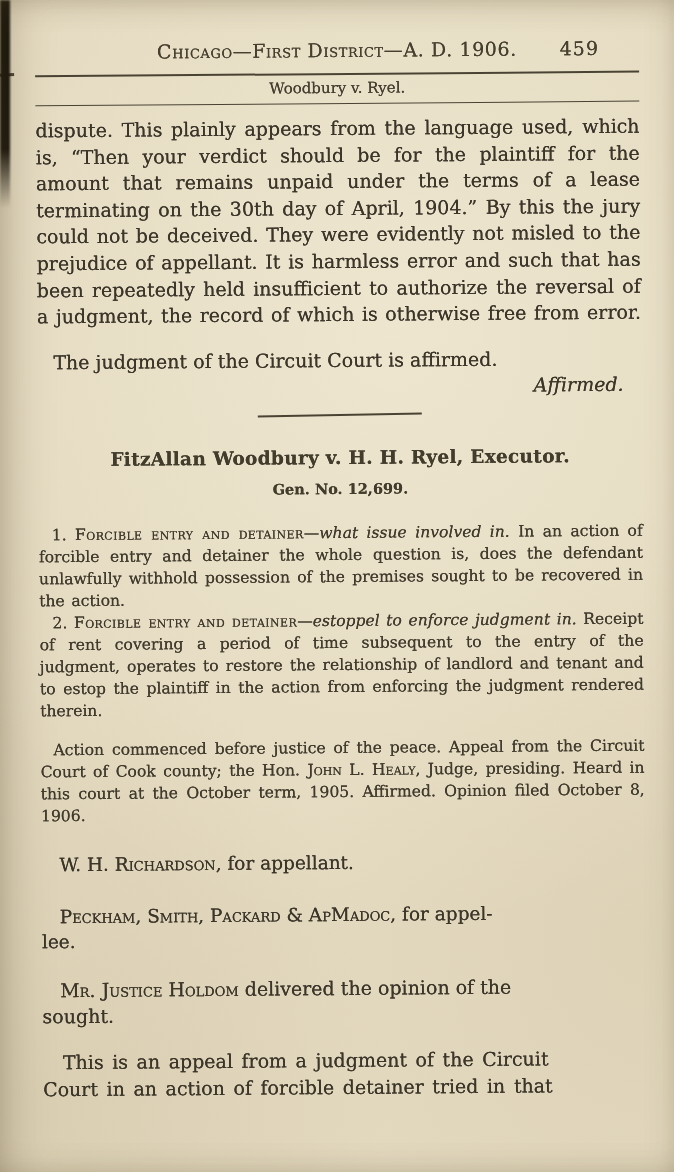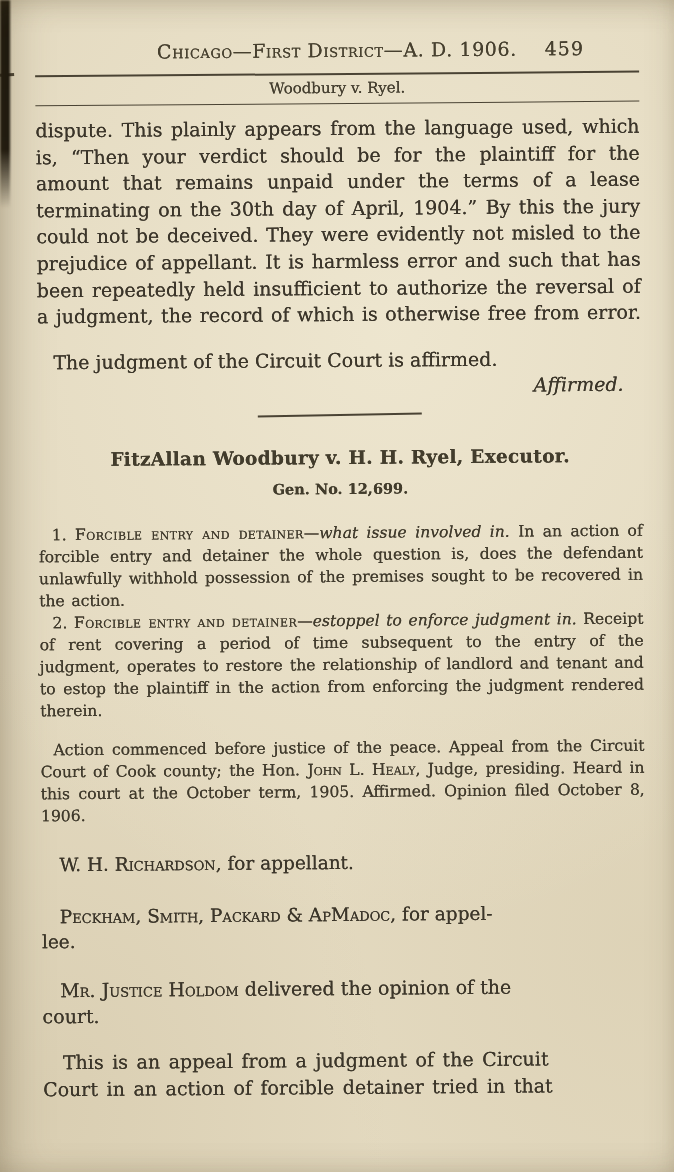--- a/index.html
+++ b/index.html
@@ -45,21 +45,21 @@
   .page-header-row {
     position: relative;
     text-align: center;
     font-variant: small-caps;
     font-size: 19px;
     letter-spacing: 0.6px;
     color: #47402f;
     line-height: 24px;
   }
   .page-number {
-    position: absolute; right: 55px; top: 0;
+    position: absolute; right: 40px; top: 0;
     font-variant: normal;
     letter-spacing: 1px;
   }
   .running-head-box {
     margin-top: 11px;
     border-top: 2px solid #4a4334;
     border-bottom: 1.8px solid #4a4334;
     text-align: center;
     font-size: 15px;
     padding: 4px 0 6px 0;
@@ -182,21 +182,21 @@
   <p class="headnote txt"><span>1.</span> <span class="sc">Forcible entry and detainer</span><span>—</span><span class="catchline">what issue involved in.</span> <span>In an action of forcible entry and detainer the whole question is, does the defendant unlawfully withhold possession of the premises sought to be recovered in the action.</span></p>
 
   <p class="headnote txt"><span>2.</span> <span class="sc">Forcible entry and detainer</span><span>—</span><span class="catchline">estoppel to enforce judgment in.</span> <span>Receipt of rent covering a period of time subsequent to the entry of the judgment, operates to restore the relationship of landlord and tenant and to estop the plaintiff in the action from enforcing the judgment rendered therein.</span></p>
 
   <p class="statement txt"><span>Action commenced before justice of the peace.  Appeal from the Circuit Court of Cook county; the Hon. </span><span class="sc">John L. Healy</span><span>, Judge, presiding.  Heard in this court at the October term, 1905.  Affirmed.  Opinion filed October 8, 1906.</span></p>
 
   <p class="attorney-line attorney-1 txt"><span class="sc">W. H. Richardson</span><span>, for appellant.</span></p>
 
   <p class="attorney-line attorney-2 txt"><span class="sc">Peckham, Smith, Packard &amp; ApMadoc</span><span>, for appel-</span><br><span class="wrap2">lee.</span></p>
 
-  <p class="opinion-byline txt"><span class="sc">Mr. Justice Holdom</span><span> delivered the opinion of the</span><br><span>court.</span></p>
+  <p class="opinion-byline txt"><span class="sc">Mr. Justice Holdom</span><span> delivered the opinion of the</span><br><span>sought.</span></p>
 
   <div class="opinion-para txt">
     <div class="line1">This is an appeal from a judgment of the Circuit</div>
     <div class="line2">Court in an action of forcible detainer tried in that</div>
   </div>
 
 </div>
 
 <div class="vignette"></div>
 

